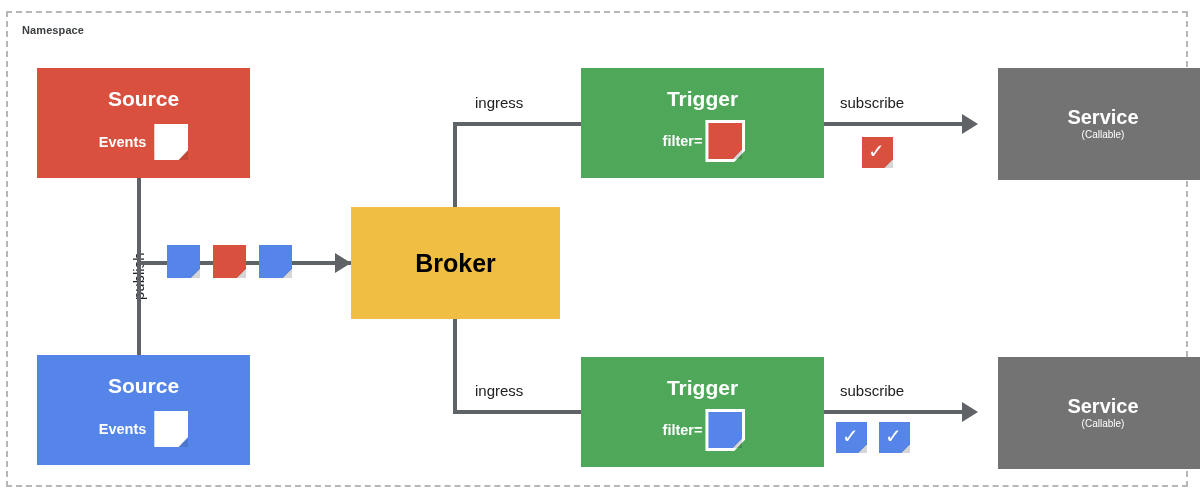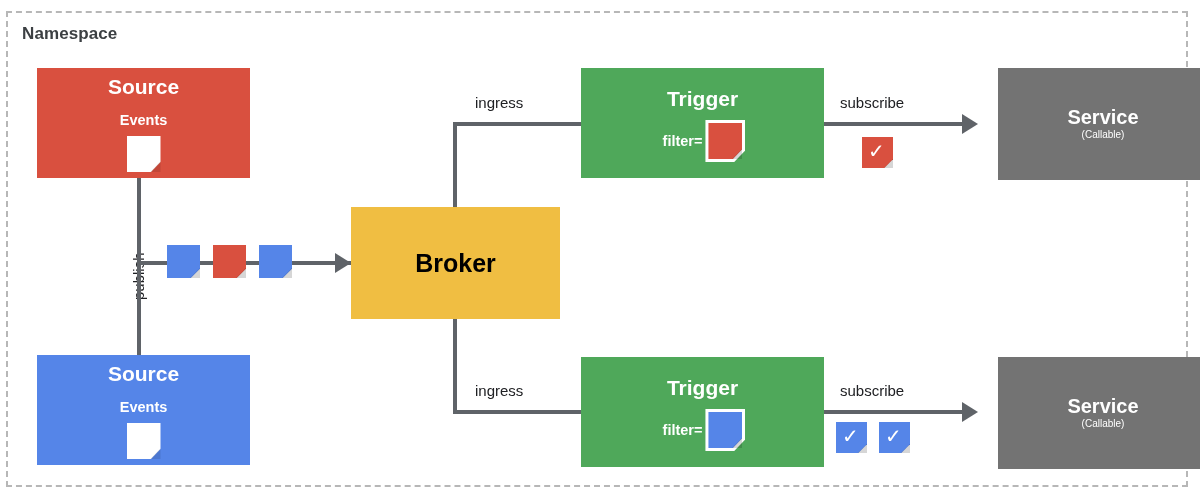--- a/index.html
+++ b/index.html
@@ -28,21 +28,21 @@
     width: 1182px;
     height: 476px;
     border: 2px dashed #b7b7b7;
     box-sizing: border-box;
     background: transparent;
   }
   .namespace-label {
     position: absolute;
     left: 22px;
     top: 24px;
-    font-size: 17px;
+    font-size: 11px;
     font-weight: bold;
     color: #3c4043;
     letter-spacing: 0.1px;
     white-space: nowrap;
   }
 
   
   .node {
     position: absolute;
     box-sizing: border-box;
@@ -63,21 +63,21 @@
 
   
   .source-box { width: 213px; height: 110px; }
   .source-box .node-title {
     font-size: 21px;
     color: #ffffff;
     margin-top: 2px;
   }
   .source-row {
     display: flex;
-    flex-direction: column;
+    flex-direction: row;
     align-items: center;
     justify-content: center;
     margin-top: 14px;
     gap: 8px;
   }
   .source-row .events-label {
     font-size: 14.5px;
     font-weight: bold;
     color: #ffffff;
     white-space: nowrap;

